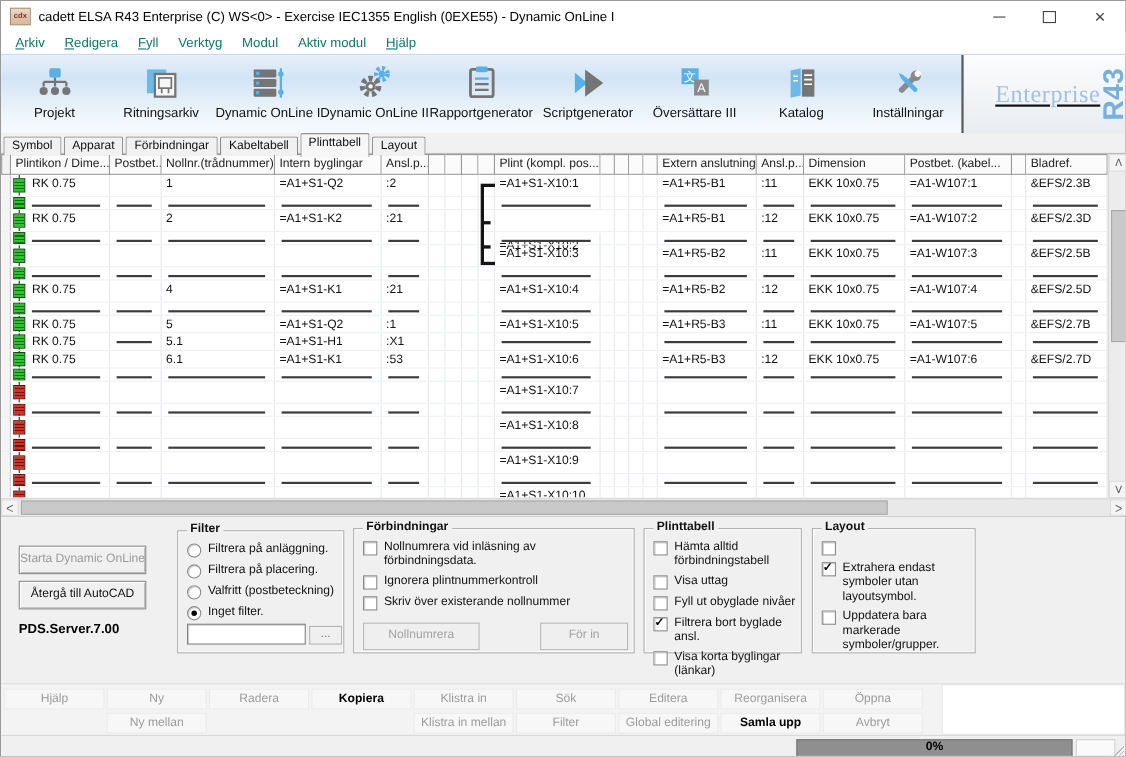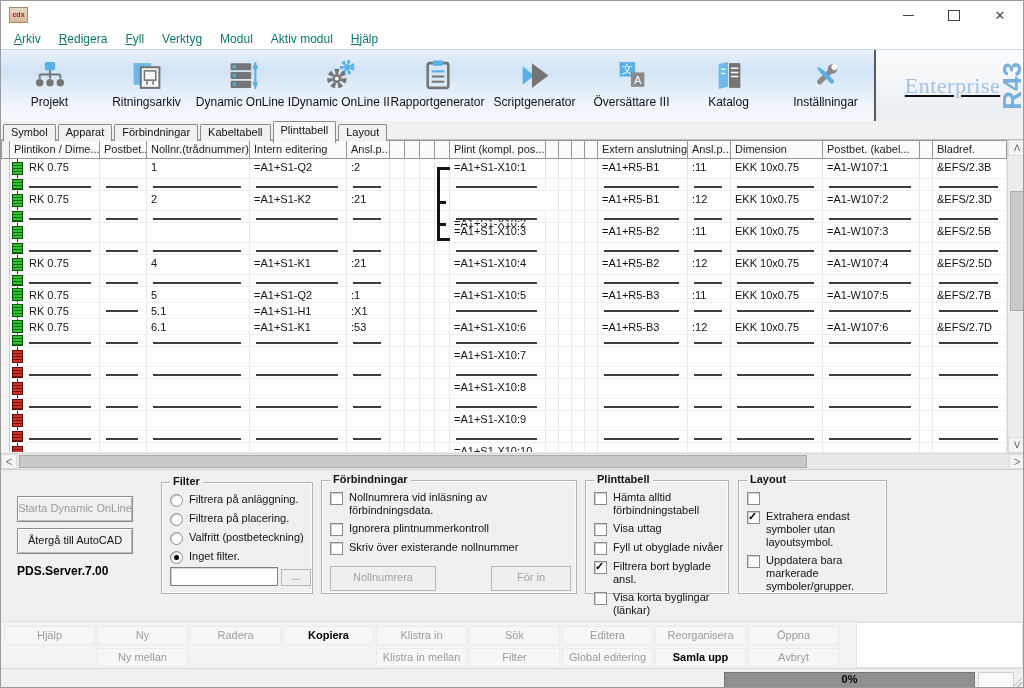--- a/index.html
+++ b/index.html
@@ -90,20 +90,21 @@
   .status-box{position:absolute;left:977px;top:3px;width:34px;height:14px;background:#fafafa;border:1px solid #cfcfcf;}
   .grip{position:absolute;right:1px;bottom:1px;width:13px;height:13px;background:repeating-linear-gradient(135deg,transparent 0 2px,#bbb 2px 3px);clip-path:polygon(100% 0,100% 100%,0 100%);}
 </style>
 </head>
 <body>
 
 <div id="app">
 
   <div class="titlebar">
     <div class="app-icon">cdx</div>
+    <div class="title-text">cadett ELSA R43 Enterprise (C) WS&lt;0&gt; - Exercise IEC1355 English (0EXE55) - Dynamic OnLine I</div>
     <div class="win-btns">
       <div class="win-btn">
           <span class="glyph-min"></span>
         </div>
       <div class="win-btn">
           <span class="glyph-max"></span>
         </div>
       <div class="win-btn">
           <span class="glyph-close">✕</span>
         </div>
@@ -227,21 +228,21 @@
       <div class="tab active">Plinttabell</div>
       <div class="tab">Layout</div>
     </div>
 
   <div class="tablearea">
     <div class="grid-header">
         <div class="hcell" style="width: 9px;"></div>
         <div class="hcell" style="width: 90px;">Plintikon / Dime...</div>
         <div class="hcell" style="width: 47px;">Postbet...</div>
         <div class="hcell" style="width: 103px;">Nollnr.(trådnummer)</div>
-        <div class="hcell" style="width: 97px;">Intern editering</div>
+        <div class="hcell" style="width: 97px;">Intern byglingar</div>
         <div class="hcell" style="width: 43px;">Ansl.p...</div>
         <div class="hcell" style="width: 15px;"></div>
         <div class="hcell" style="width: 15px;"></div>
         <div class="hcell" style="width: 15px;"></div>
         <div class="hcell" style="width: 15px;"></div>
         <div class="hcell" style="width: 96px;">Plint (kompl. pos...</div>
         <div class="hcell" style="width: 13px;"></div>
         <div class="hcell" style="width: 13px;"></div>
         <div class="hcell" style="width: 13px;"></div>
         <div class="hcell" style="width: 13px;"></div>

